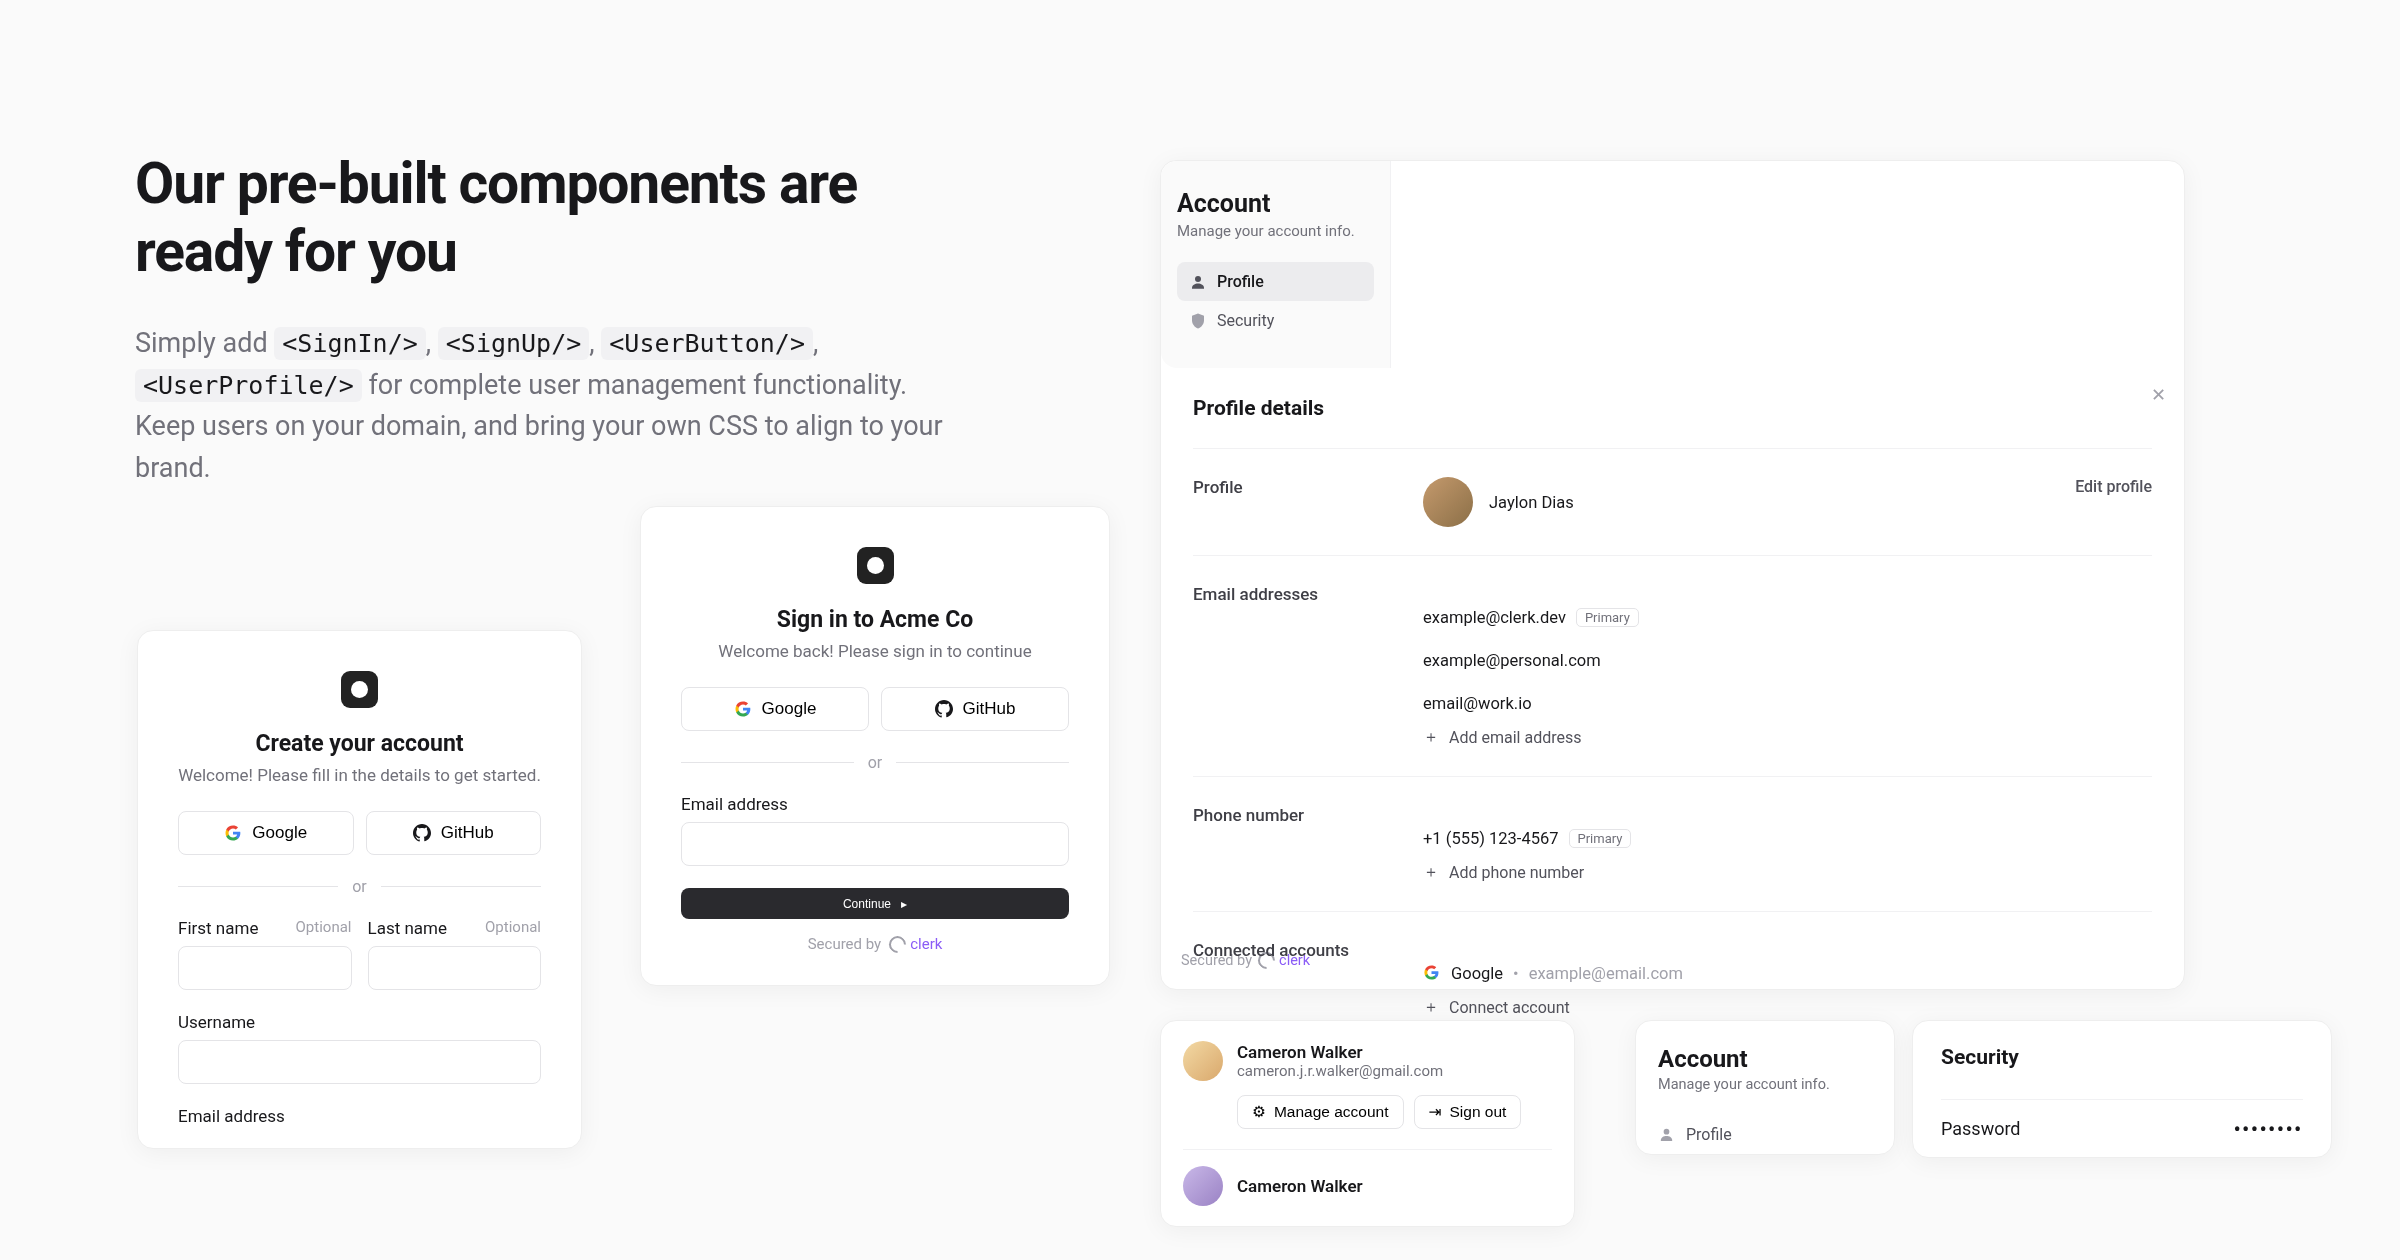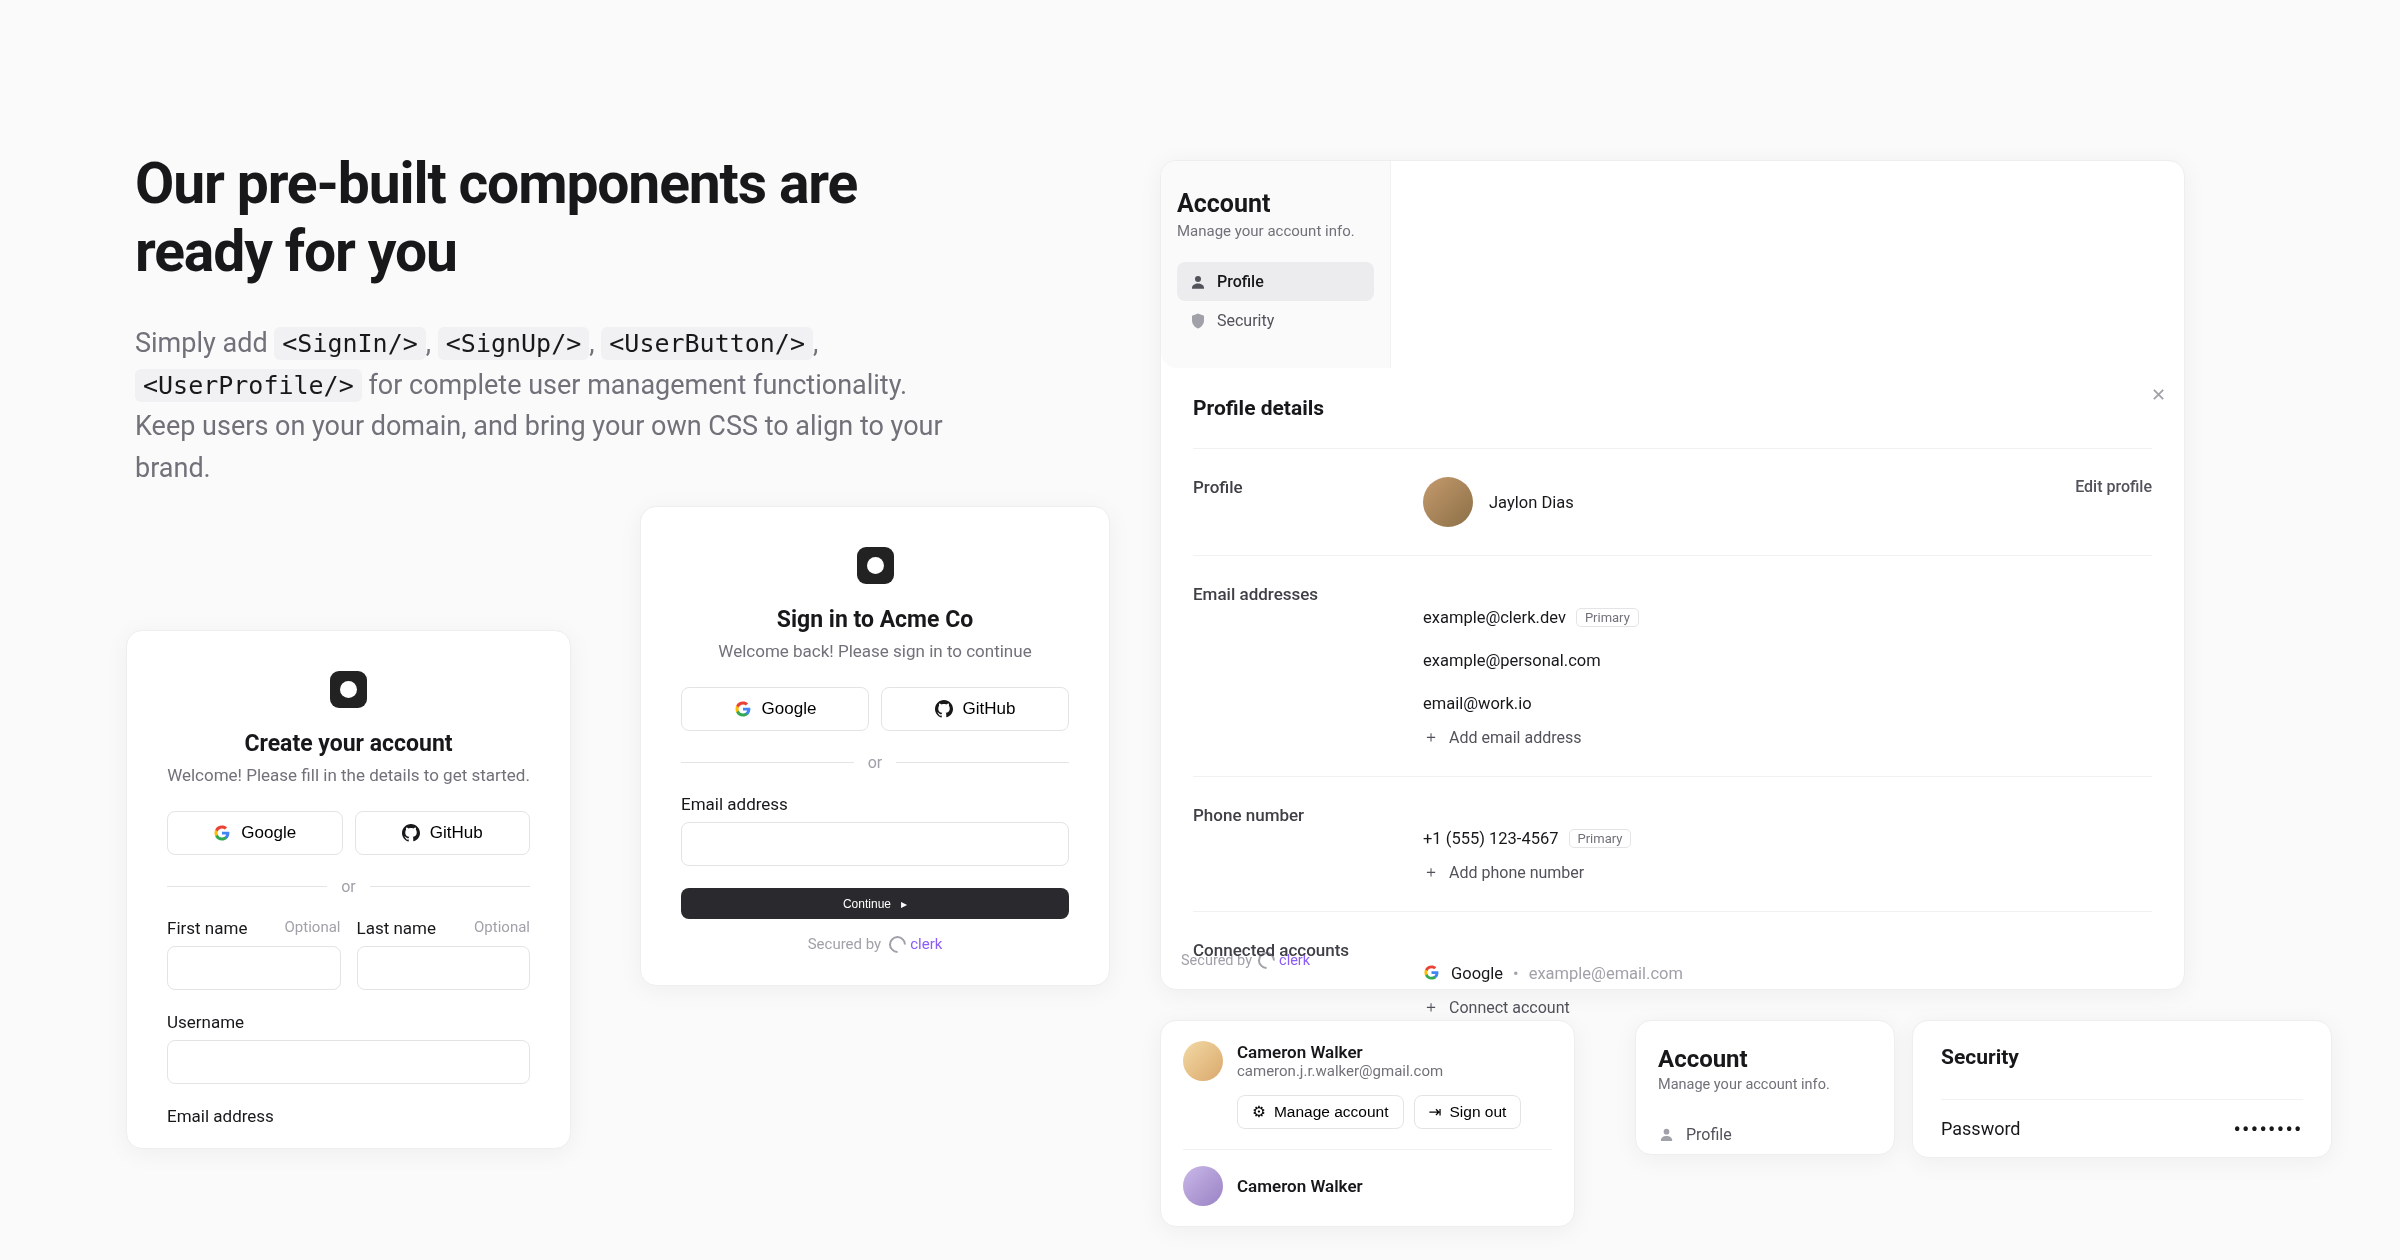--- a/index.html
+++ b/index.html
@@ -160,21 +160,21 @@
   text-align: center;
   font-size: 15px;
   color: #a1a1aa;
   margin-top: 16px;
   display: flex;
   align-items: center;
   justify-content: center;
   gap: 8px;
 }
 
-#signup { left: 126px; top: 630px; width: 445px; padding: 40px 40px 0; }
+#signup { left: 137px; top: 630px; width: 445px; padding: 40px 40px 0; }
 
 #signin { left: 640px; top: 506px; width: 470px; padding: 40px 40px 32px; }
 
 #profile-panel { left: 1160px; top: 160px; width: 1025px; height: 830px; display: flex; }
 .pf-sidebar {
   width: 230px;
   padding: 28px 16px;
   border-right: 1px solid #f1f1f3;
   background: #fafafa;
   border-radius: 16px 0 0 16px;

